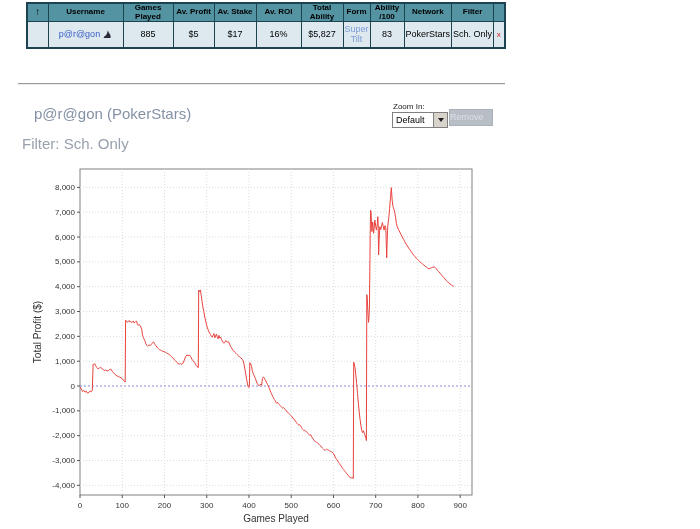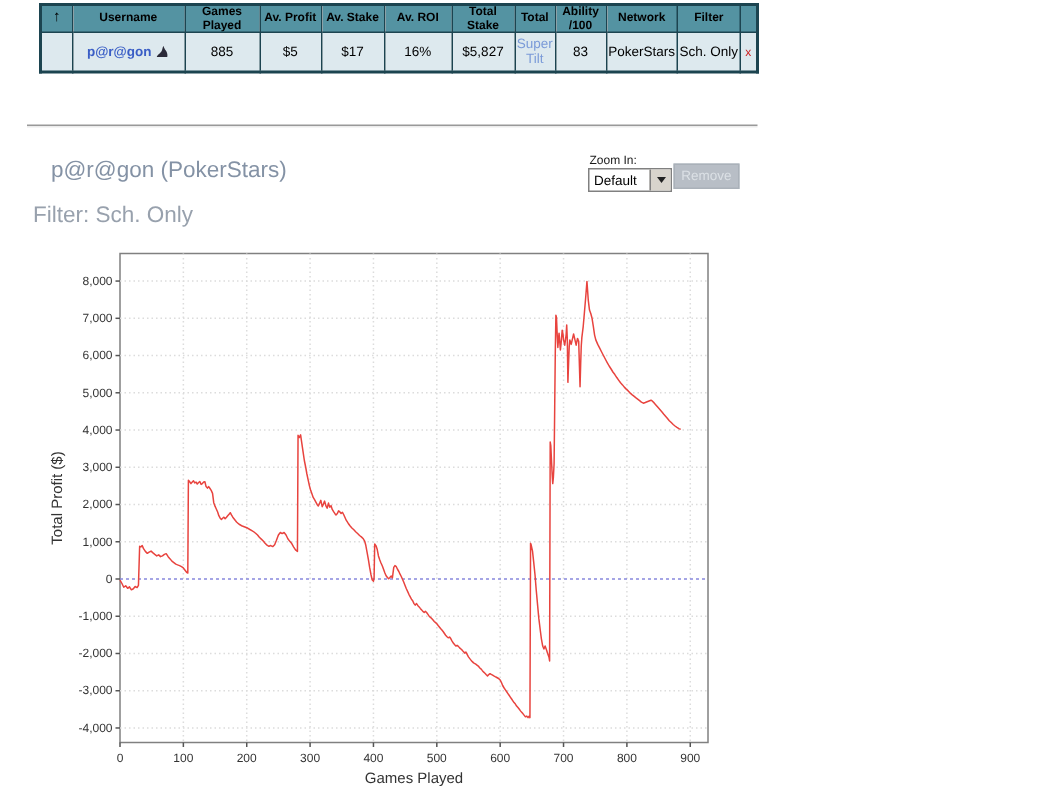--- a/index.html
+++ b/index.html
@@ -8,21 +8,21 @@
 
   
   .results-table { position:absolute; left:26px; top:2px; border-collapse:collapse;
     table-layout:fixed; font-size:9px; color:#000; }
   .results-table th, .results-table td { border:1px solid #1c4450; text-align:center;
     vertical-align:middle; overflow:hidden; }
   .results-table { border:2px solid #1c4450; }
   .results-table th { background:#5493a2; font-weight:bold; font-size:8px;
     line-height:8.5px; height:17px; padding:0 1px; }
   .results-table td { background:#dde9ee; height:26px; line-height:10px; padding:0 1px; }
-  .link-user { color:#3a5ec6; text-decoration:none; cursor:pointer;font-weight:bold; }
+  .link-user { color:#3a5ec6; text-decoration:none; cursor:pointer; }
   .link-form { color:#7b9bd8; text-decoration:none; cursor:pointer; }
   .link-x { color:#cc2222; font-size:8px; text-decoration:none; cursor:pointer; }
   .sort-arrow { font-weight:bold; font-size:10px; }
   .player-icon-svg { vertical-align:-2px; margin-left:2px; }
 
   
   .divider { position:absolute; left:18px; top:83px; width:487px; height:2px;
     border-top:1px solid #999; border-bottom:1px solid #ececec; }
 
   
@@ -34,21 +34,21 @@
   .zoom-select { position:absolute; left:392px; top:112px; width:56px; height:16px;
     border:1px solid #808080; background:#fff; display:flex; align-items:center;
     font-size:9px; cursor:pointer; }
   .zoom-select .val { flex:1; padding-left:3px; color:#000; white-space:nowrap; overflow:hidden; }
   .zoom-select .dd-btn { width:14px; height:100%; background:#d8d4cc;
     border-left:1px solid #808080; display:flex; align-items:center; justify-content:center; }
   .dd-caret { width:0; height:0; border-left:3px solid transparent;
     border-right:3px solid transparent; border-top:4px solid #222; }
   .remove-btn { position:absolute; left:449px; top:109px; width:44px; height:17px;
     background:#b8bec6; border:1px solid #aab1b9; color:#dbe0e5; font-size:9px;
-    text-align:center; line-height:15px; cursor:default; }
+    line-height:15px; cursor:default; }
 
   
   .chart-wrap { position:absolute; left:30px; top:165px; width:465px; height:362px; }
   svg text { font-family:"Liberation Sans", sans-serif; }
 </style>
 </head>
 <body>
 
 <table class="results-table">
   <colgroup>
@@ -66,22 +66,22 @@
       <col style="width:11px">
   </colgroup>
   <tbody>
       <tr>
     <th><span class="sort-arrow">↑</span></th>
     <th>Username</th>
     <th>Games Played</th>
     <th>Av. Profit</th>
     <th>Av. Stake</th>
     <th>Av. ROI</th>
-    <th>Total Stake</th>
-    <th>Total</th>
+    <th>Total Ability</th>
+    <th>Form</th>
     <th>Ability /100</th>
     <th>Network</th>
     <th>Filter</th>
     <th></th>
   </tr>
   <tr>
     <td></td>
     <td>
       <span class="link-user">p@r@gon</span><svg class="player-icon-svg" width="10" height="10" viewBox="0 0 10 10">
             <path d="M1.5,9 C2.5,6.5 4,7 5,4.5 L5.8,1.5 L7,4 C8.2,5 9,7.5 8.5,9 Z" fill="#2a2a38"></path>

